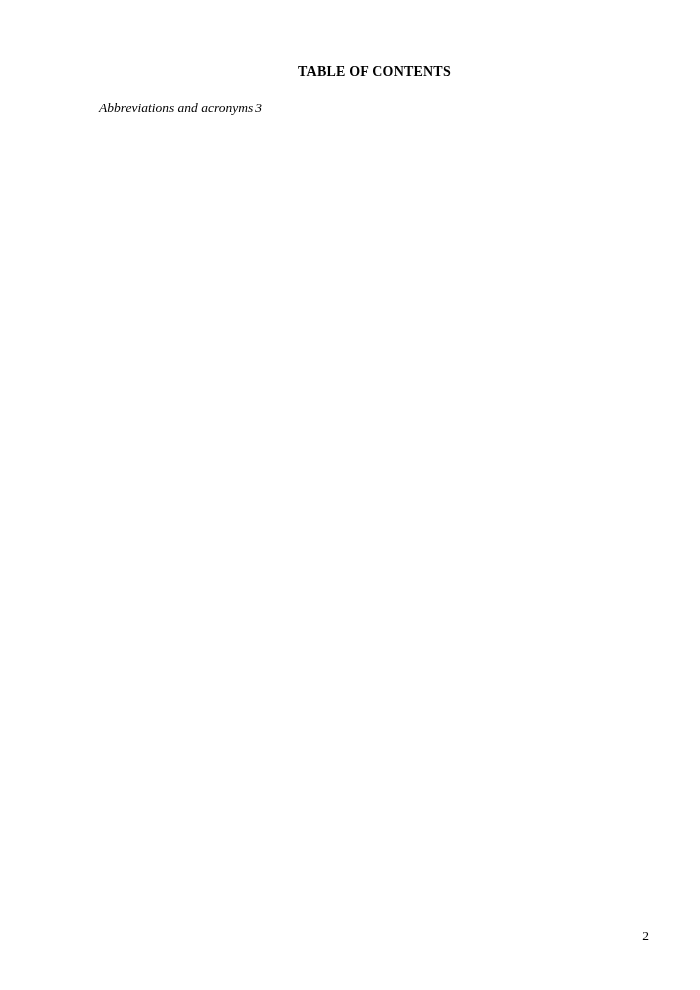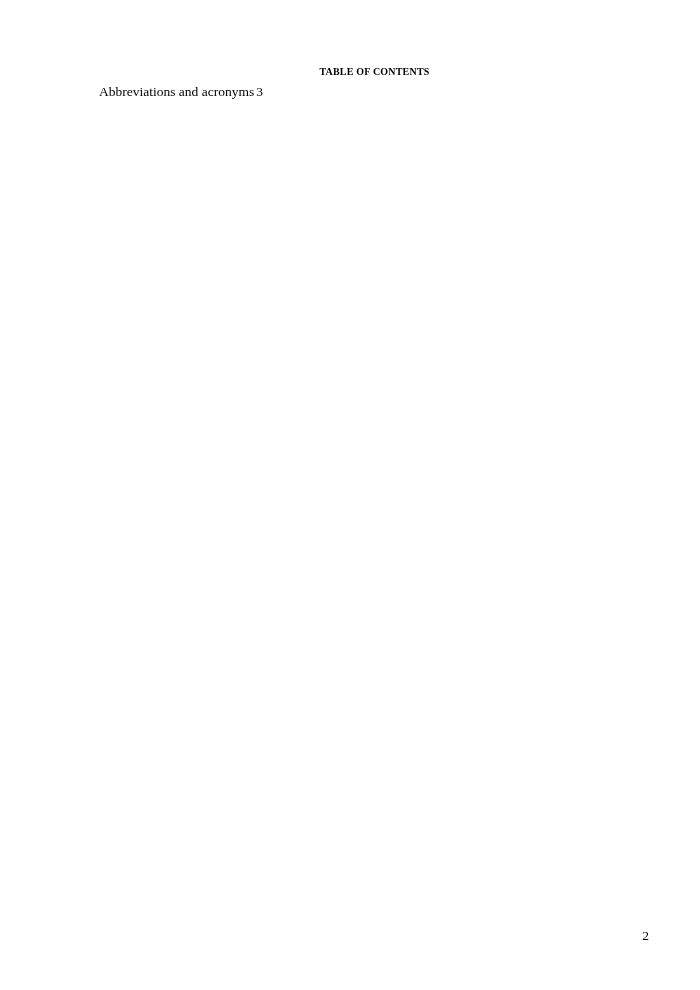--- a/index.html
+++ b/index.html
@@ -17,37 +17,39 @@
     overflow: hidden;
   }
   .content {
     position: absolute;
     left: 99px;
     top: 63px;
     width: 551px;
   }
   .toc-title {
     font-weight: bold;
-    font-size: 10px;
+    font-size: 14px;
     line-height: 17px;
     text-align: center;
     letter-spacing: 0.2px;
     margin-bottom: 4px;
   }
   .toc-list {
     width: 100%;
   }
   .toc-row {
     display: flex;
     align-items: baseline;
     font-size: 13.5px;
     line-height: 16.75px;
   }
   .toc-row.italic .label,
   .toc-row.italic .page {
+    font-style: italic;
+    margin-top: 16px;
   }
   .label {
     flex: 0 0 auto;
     white-space: pre;
   }
   .leader {
     flex: 1 1 auto;
     overflow: hidden;
     white-space: nowrap;
     margin-left: 2px;

